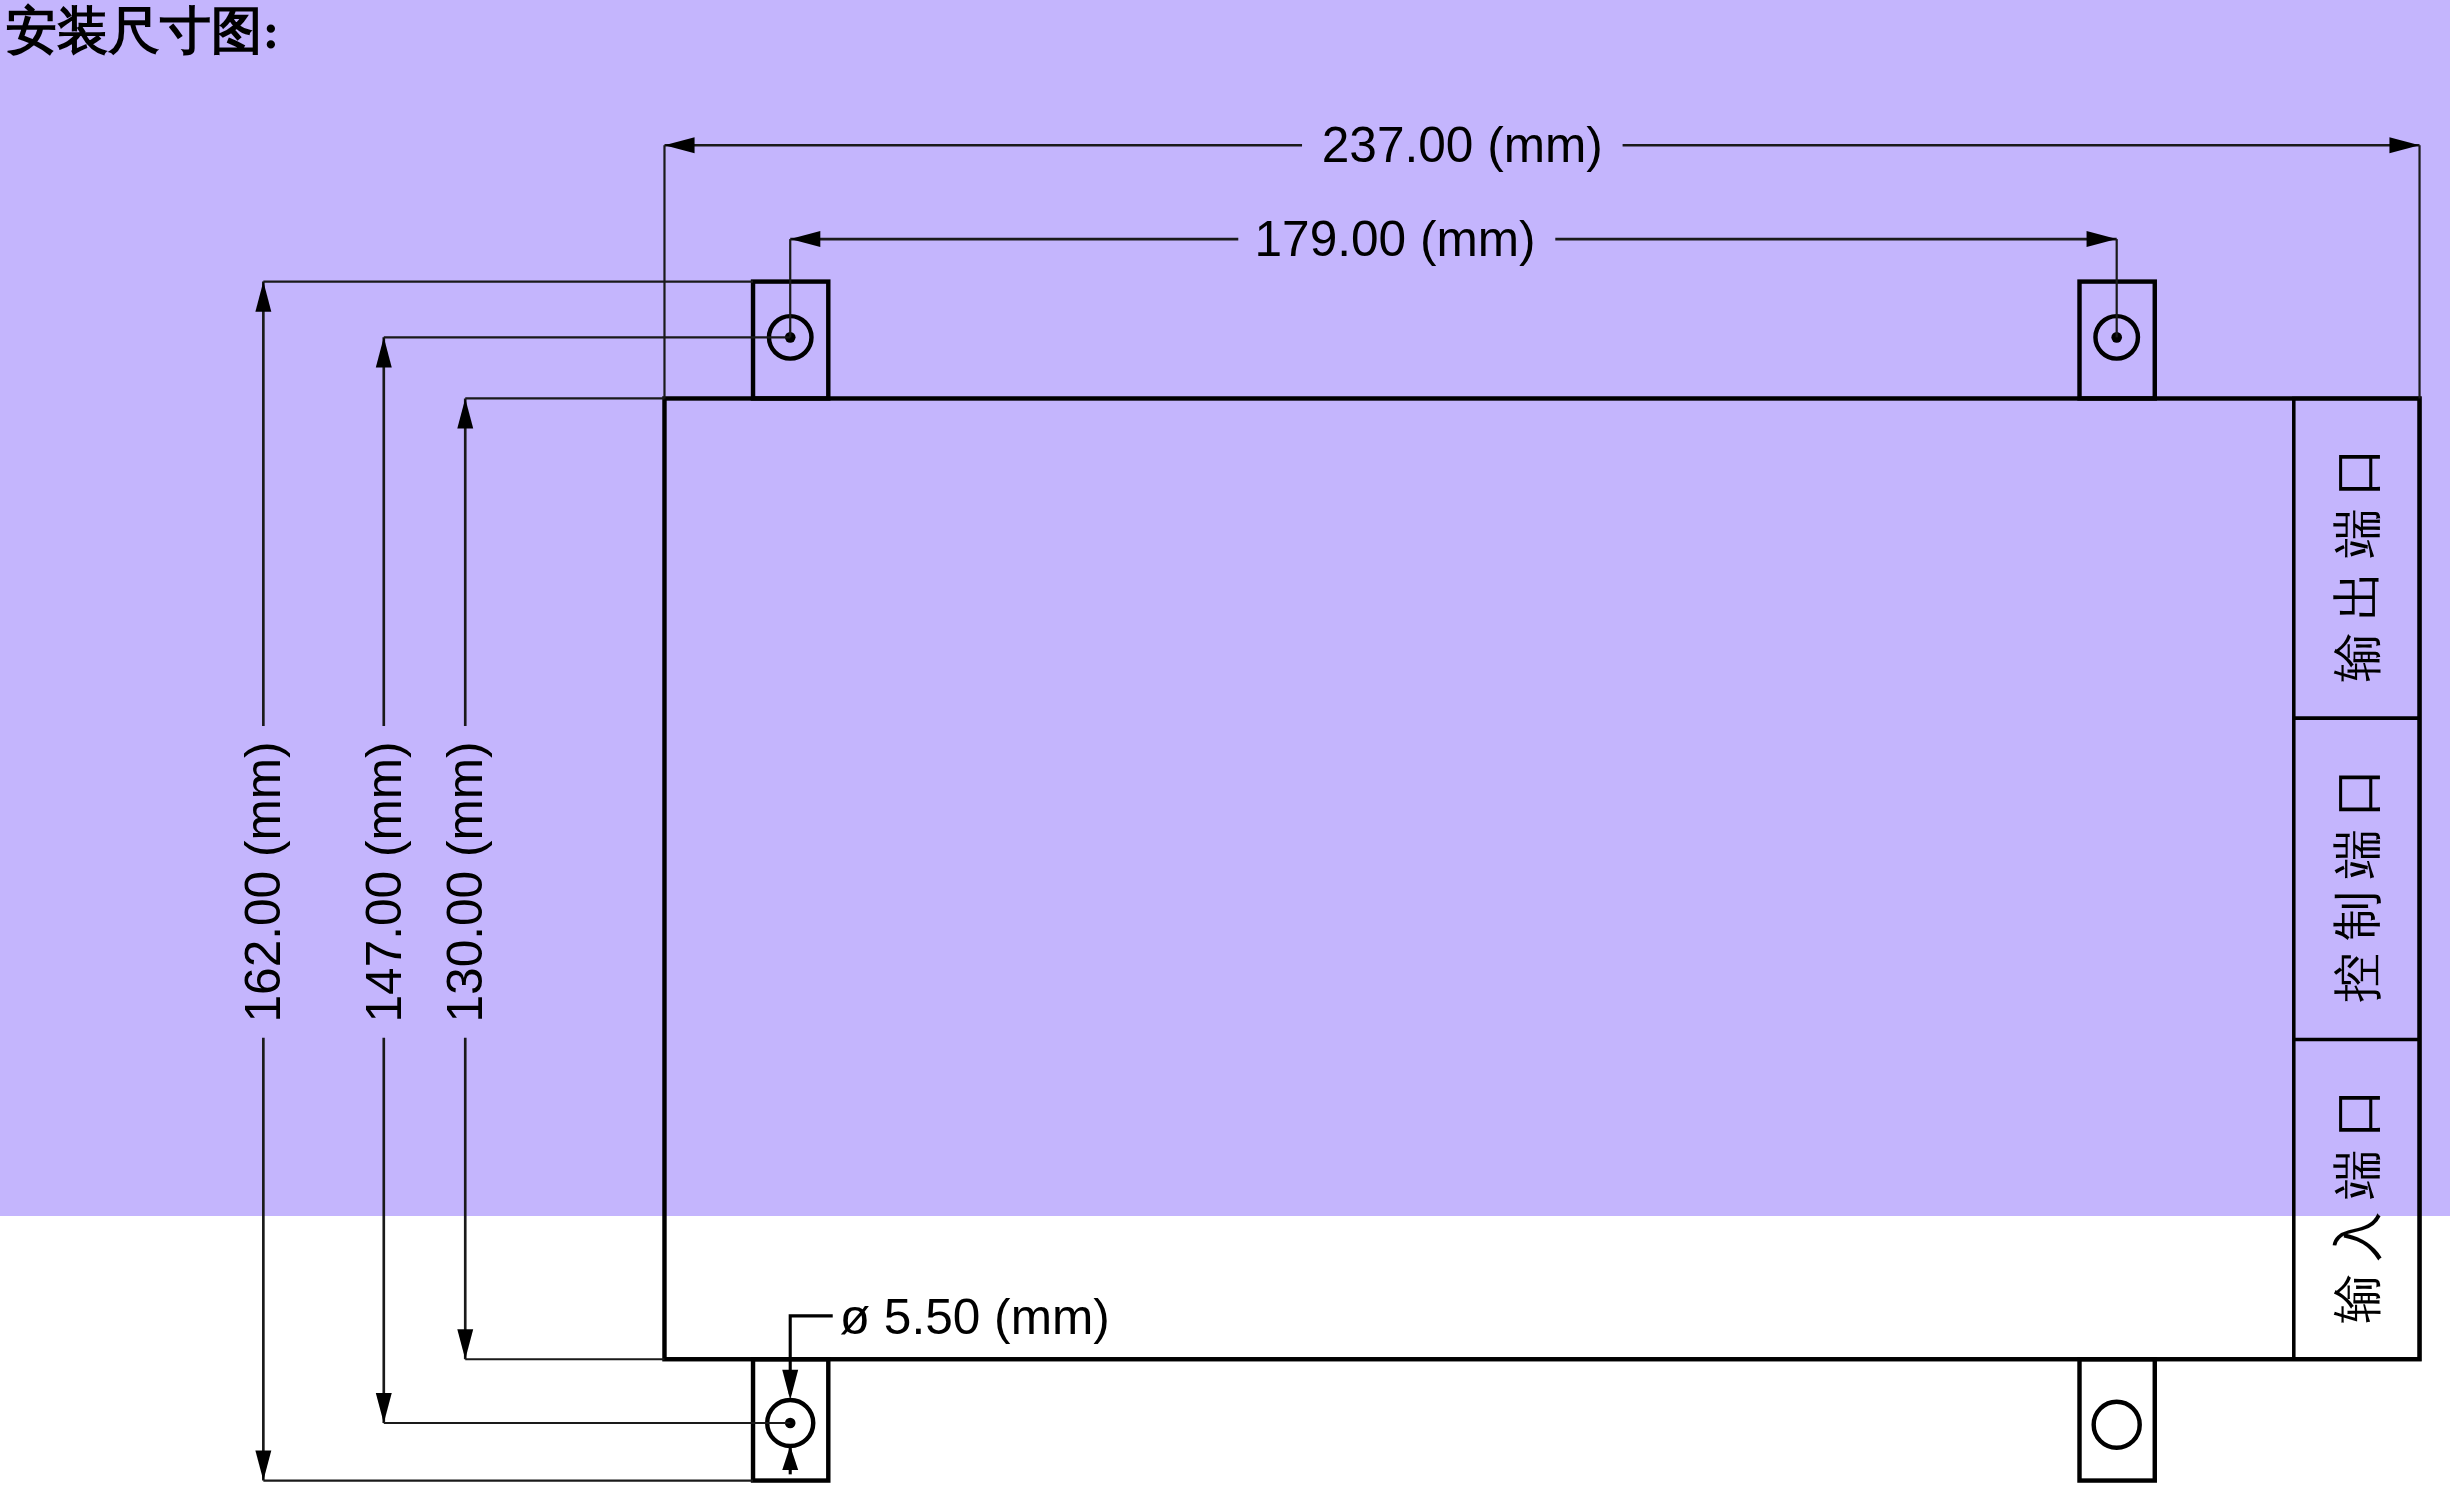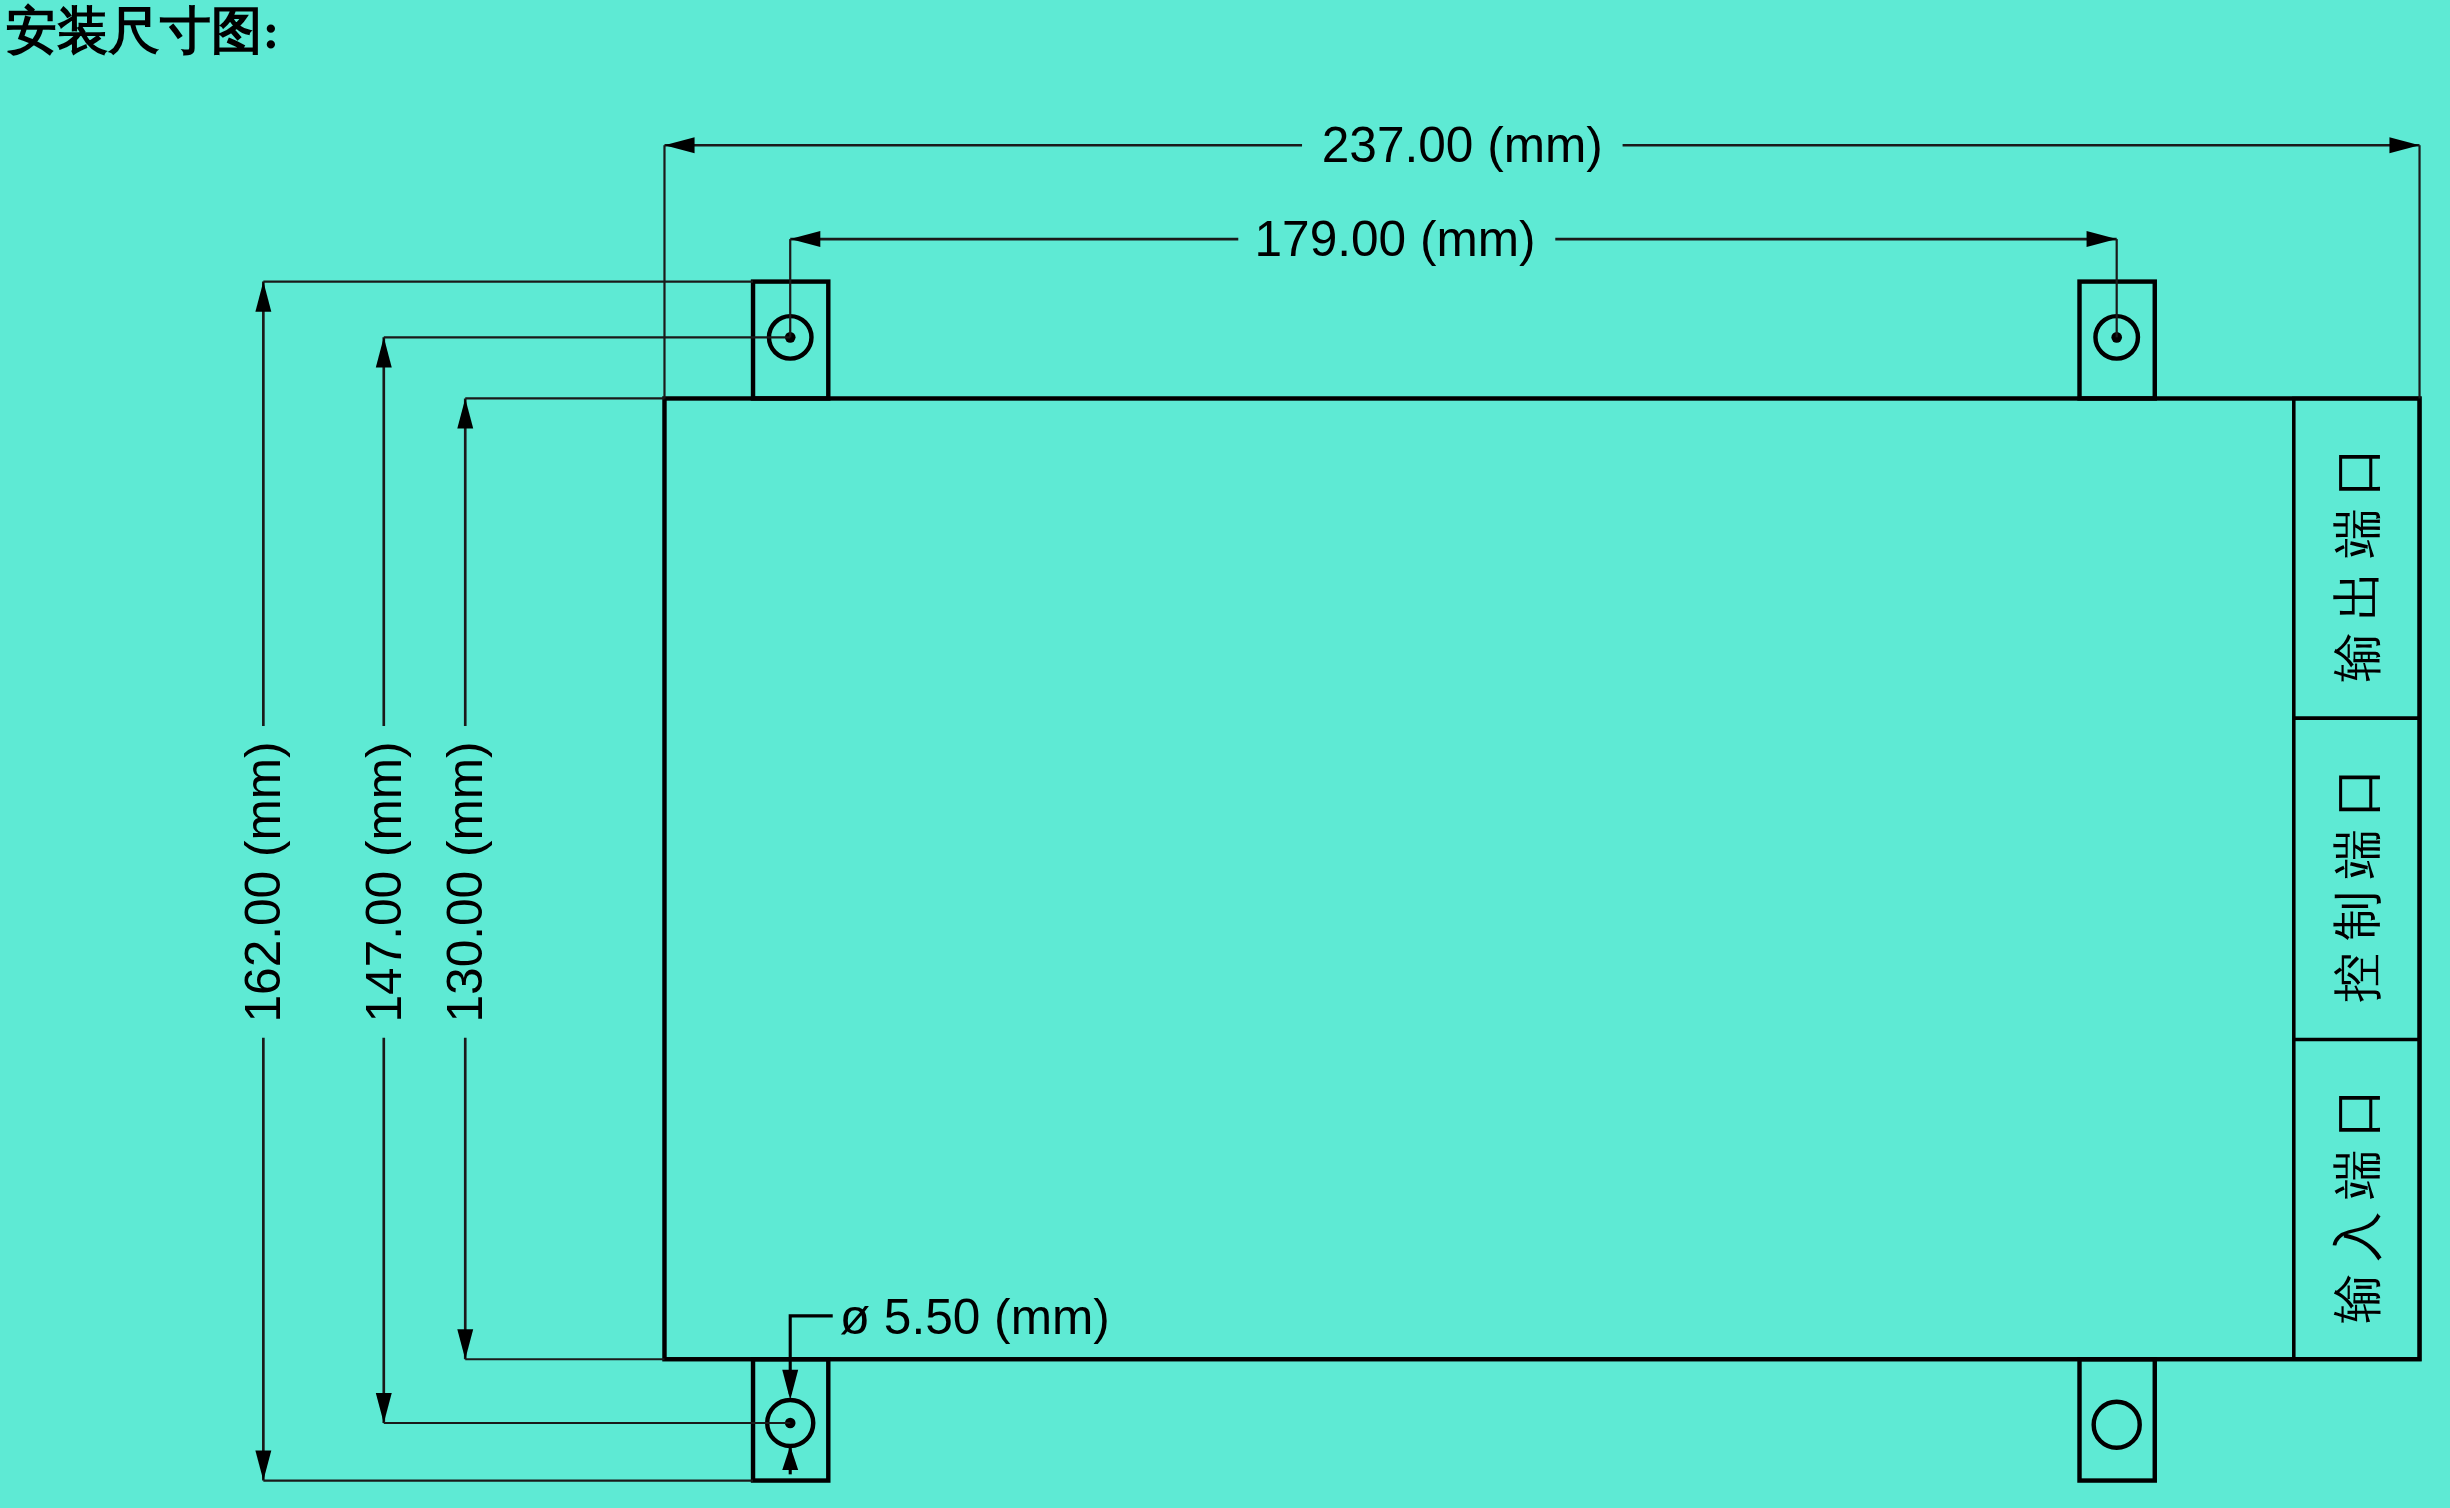--- a/index.html
+++ b/index.html
@@ -6,22 +6,22 @@
     margin: 0;
     padding: 0;
     background: #ffffff;
     width: 2450px;
     height: 1508px;
     overflow: hidden;
   }
   .stage {
     position: relative;
     width: 2450px;
-    height: 1508px;
-    background: #5eead4;
+    height: 1216px;
+    background: #c4b5fd;
   }
   svg { display: block; }
 
   
   .outline  { fill: none; stroke: #000000; stroke-width: 5; }
   .outline-mid { fill: none; stroke: #000000; stroke-width: 4; }
   .dimline  { fill: none; stroke: #1a1a1a; stroke-width: 3; }
   .extline  { fill: none; stroke: #1a1a1a; stroke-width: 2.5; }
   .leader   { fill: none; stroke: #000000; stroke-width: 3.5; }
   .arrowhead { fill: #000000; stroke: none; }

